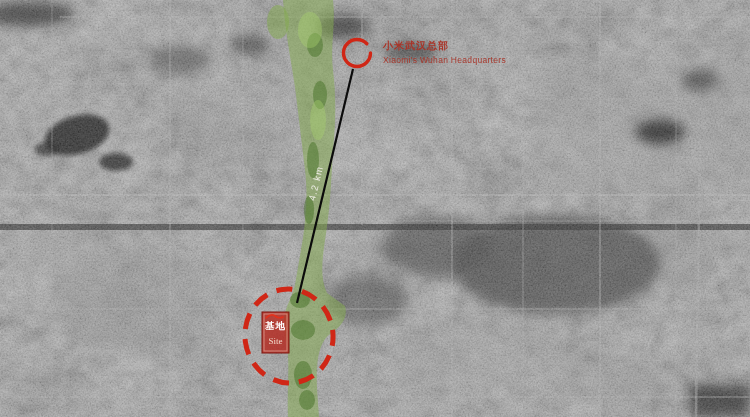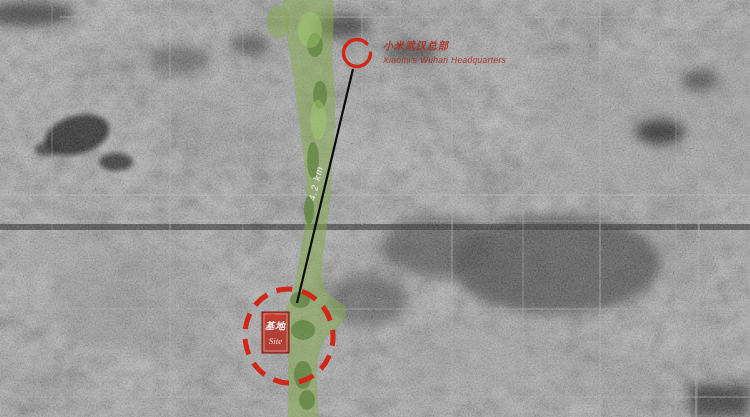--- a/index.html
+++ b/index.html
@@ -1,18 +1,18 @@
 <!DOCTYPE html>
 <html style="--marker-red: #d02716; --label-red: #a93428; --corridor-green: #84ab4e; --site-fill: #b42a20; --distance-text: #edece4;"><head>
 <meta charset="utf-8">
 <style>
   html,body{margin:0;padding:0;background:#222;}
   #map-root{
     position:relative;width:750px;height:417px;overflow:hidden;
-    background:#656565;font-family:"Liberation Sans",sans-serif;font-style:italic;
+    background:#656565;font-family:"Liberation Sans",sans-serif;
   }
   svg{display:block;position:absolute;left:0;top:0;}
   .corridor{fill:var(--corridor-green,#84ab4e);fill-opacity:.52;}
   .corridor-speck{fill:#3c6a1c;}
   .corridor-light{fill:#a7d16c;}
   .dist-line{stroke:#0b0b0b;stroke-width:2.2;}
   .hq-circle{fill:none;stroke:var(--marker-red,#d02716);stroke-width:3.4;stroke-linecap:round;}
   .site-ellipse{fill:none;stroke:var(--marker-red,#d02716);stroke-width:5;}
   .site-rect{fill:var(--site-fill,#b42a20);fill-opacity:.82;stroke:#7e150e;stroke-width:1;}
   .site-rect-inner{fill:none;stroke:#ffe8d8;stroke-opacity:.45;stroke-width:1;}

